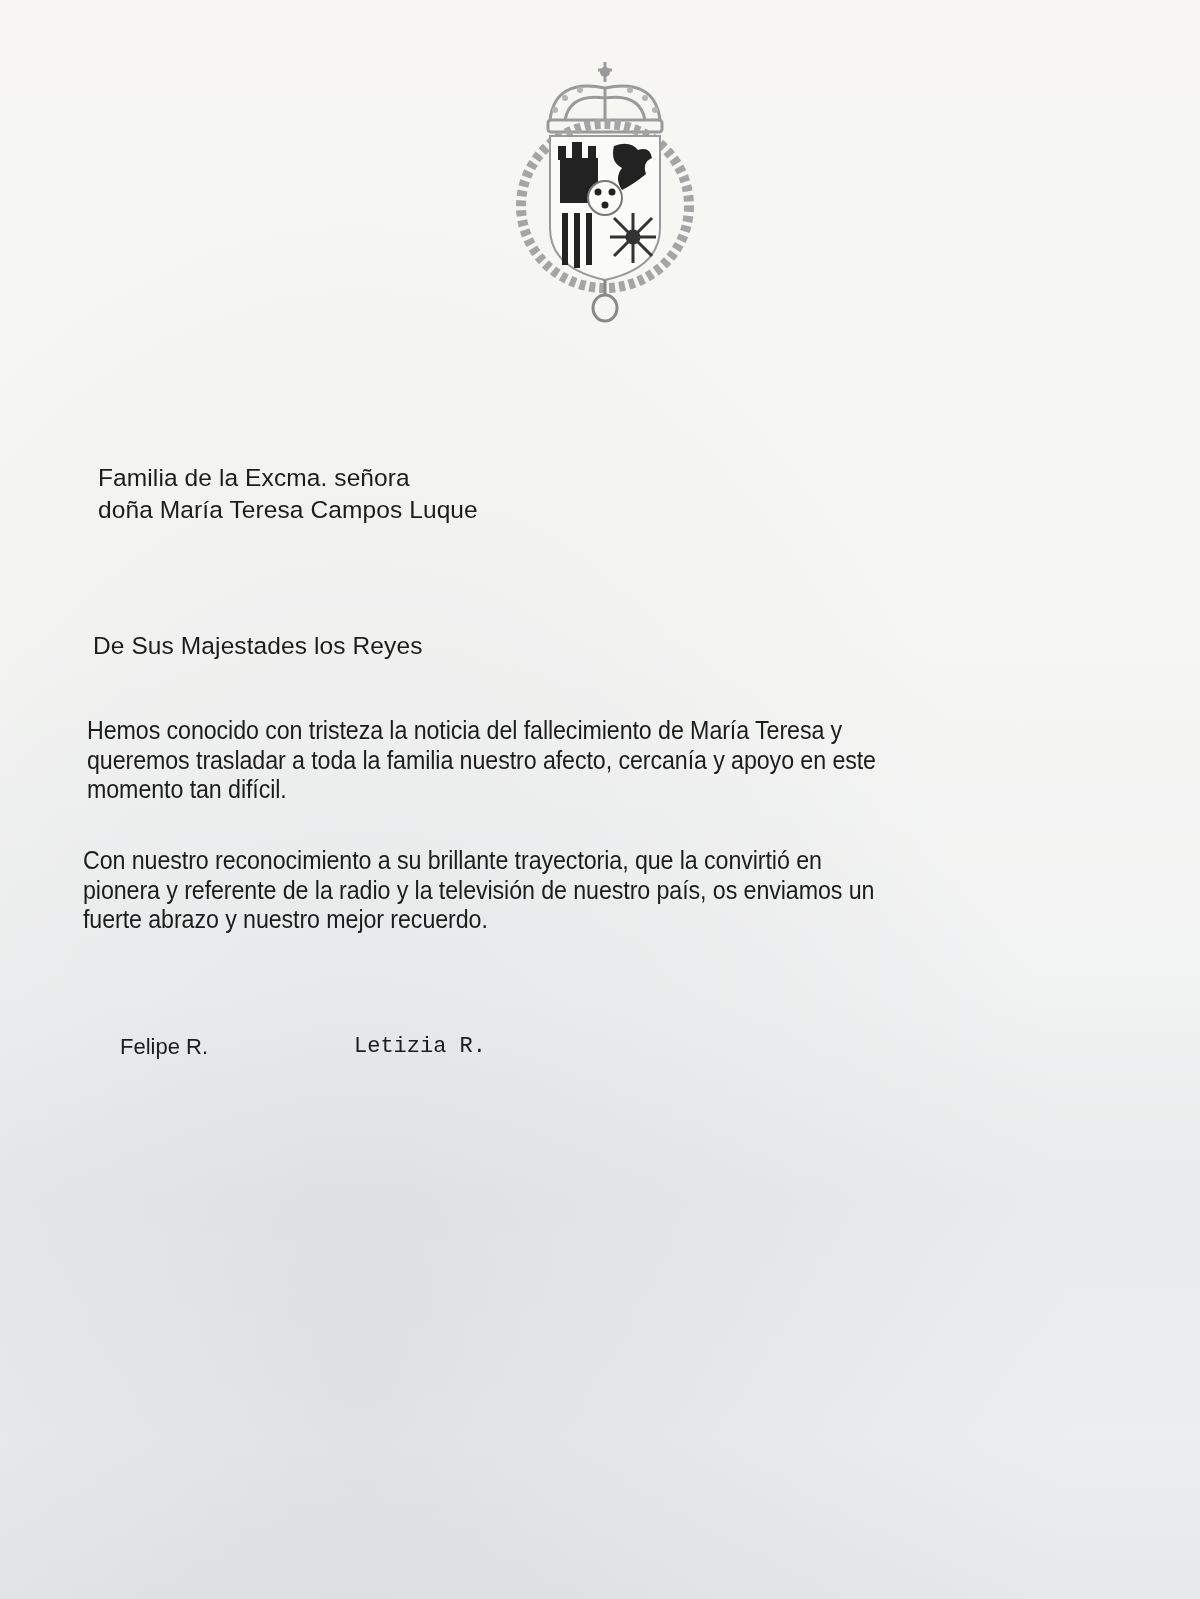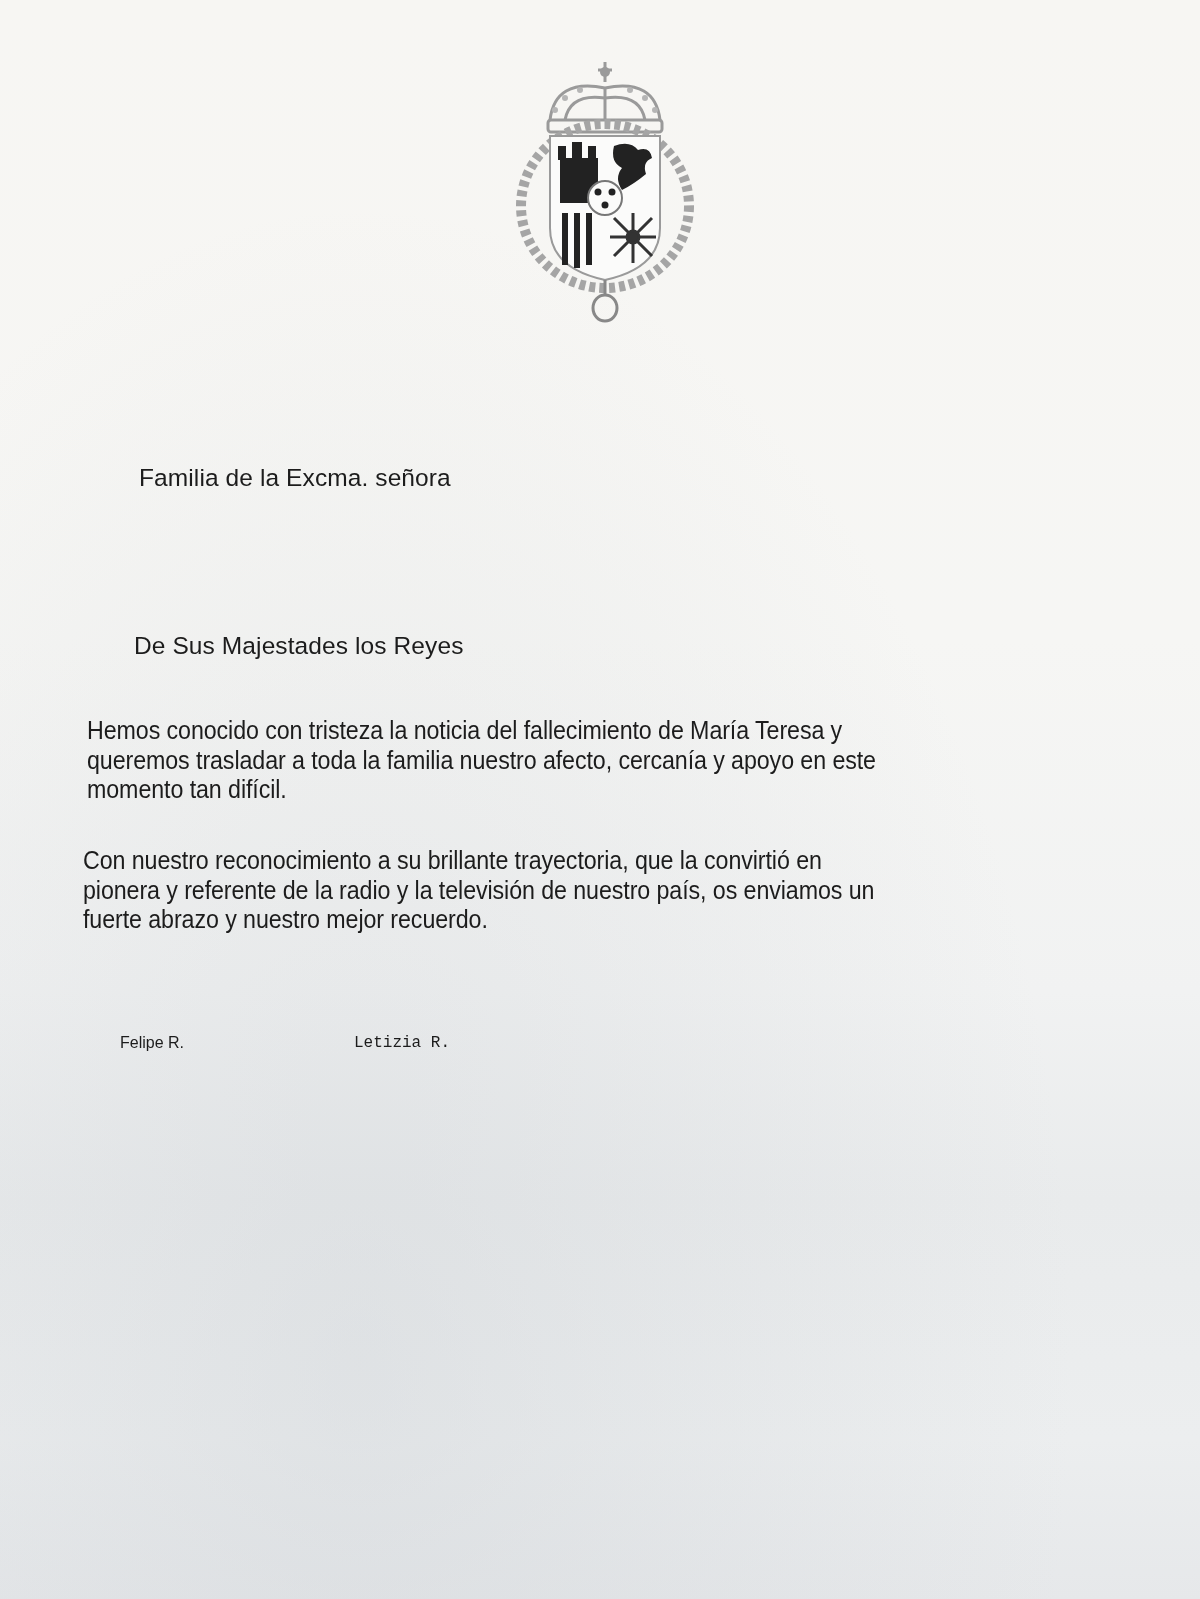--- a/index.html
+++ b/index.html
@@ -28,36 +28,35 @@
       width: 190px;
       height: 270px;
     }
     .crest svg { width: 100%; height: 100%; }
     .text {
       position: absolute;
       font-size: 24.5px;
       line-height: 32px;
       white-space: nowrap;
       letter-spacing: 0.1px;
-      margin-left: 41px;
     }
     .addressee { left: 98px; top: 462px; }
     .sender { left: 93px; top: 630px; }
     .para {
       position: absolute;
       font-size: 25px;
       line-height: 29.5px;
       white-space: nowrap;
       transform: scaleX(0.93);
       transform-origin: left top;
       letter-spacing: -0.1px;
     }
     .para1 { left: 87px; top: 716px; }
     .para2 { left: 83px; top: 846px; }
-    .sig { position: absolute; font-size: 16px; top: 1034px; }
+    .sig { position: absolute; font-size: 22px; top: 1034px; }
     .sig-1 { left: 120px; }
     .sig-2 { left: 354px; font-family: Liberation Mono, monospace; }
     .line { display: block; }
   </style>
 </head>
 <body>
 
 <div class="paper-shade"></div>
 
 <div class="crest">
@@ -111,20 +110,21 @@
         <circle cx="95" cy="147" r="3.5"></circle>
     </g>
 
     <path d="M95 222 L95 238" stroke="#888" stroke-width="3"></path>
     <ellipse cx="95" cy="250" rx="12" ry="13" fill="none" stroke="#888" stroke-width="3"></ellipse>
   </svg>
 </div>
 
 <div class="text addressee">
   <span class="line">Familia de la Excma. señora</span>
+  <span class="line">doña María Teresa Campos Luque</span>
 </div>
 
 <div class="text sender">De Sus Majestades los Reyes</div>
 
 <div class="para para1">
   <span class="line">Hemos conocido con tristeza la noticia del fallecimiento de María Teresa y</span>
   <span class="line">queremos trasladar a toda la familia nuestro afecto, cercanía y apoyo en este</span>
   <span class="line">momento tan difícil.</span>
 </div>
 

